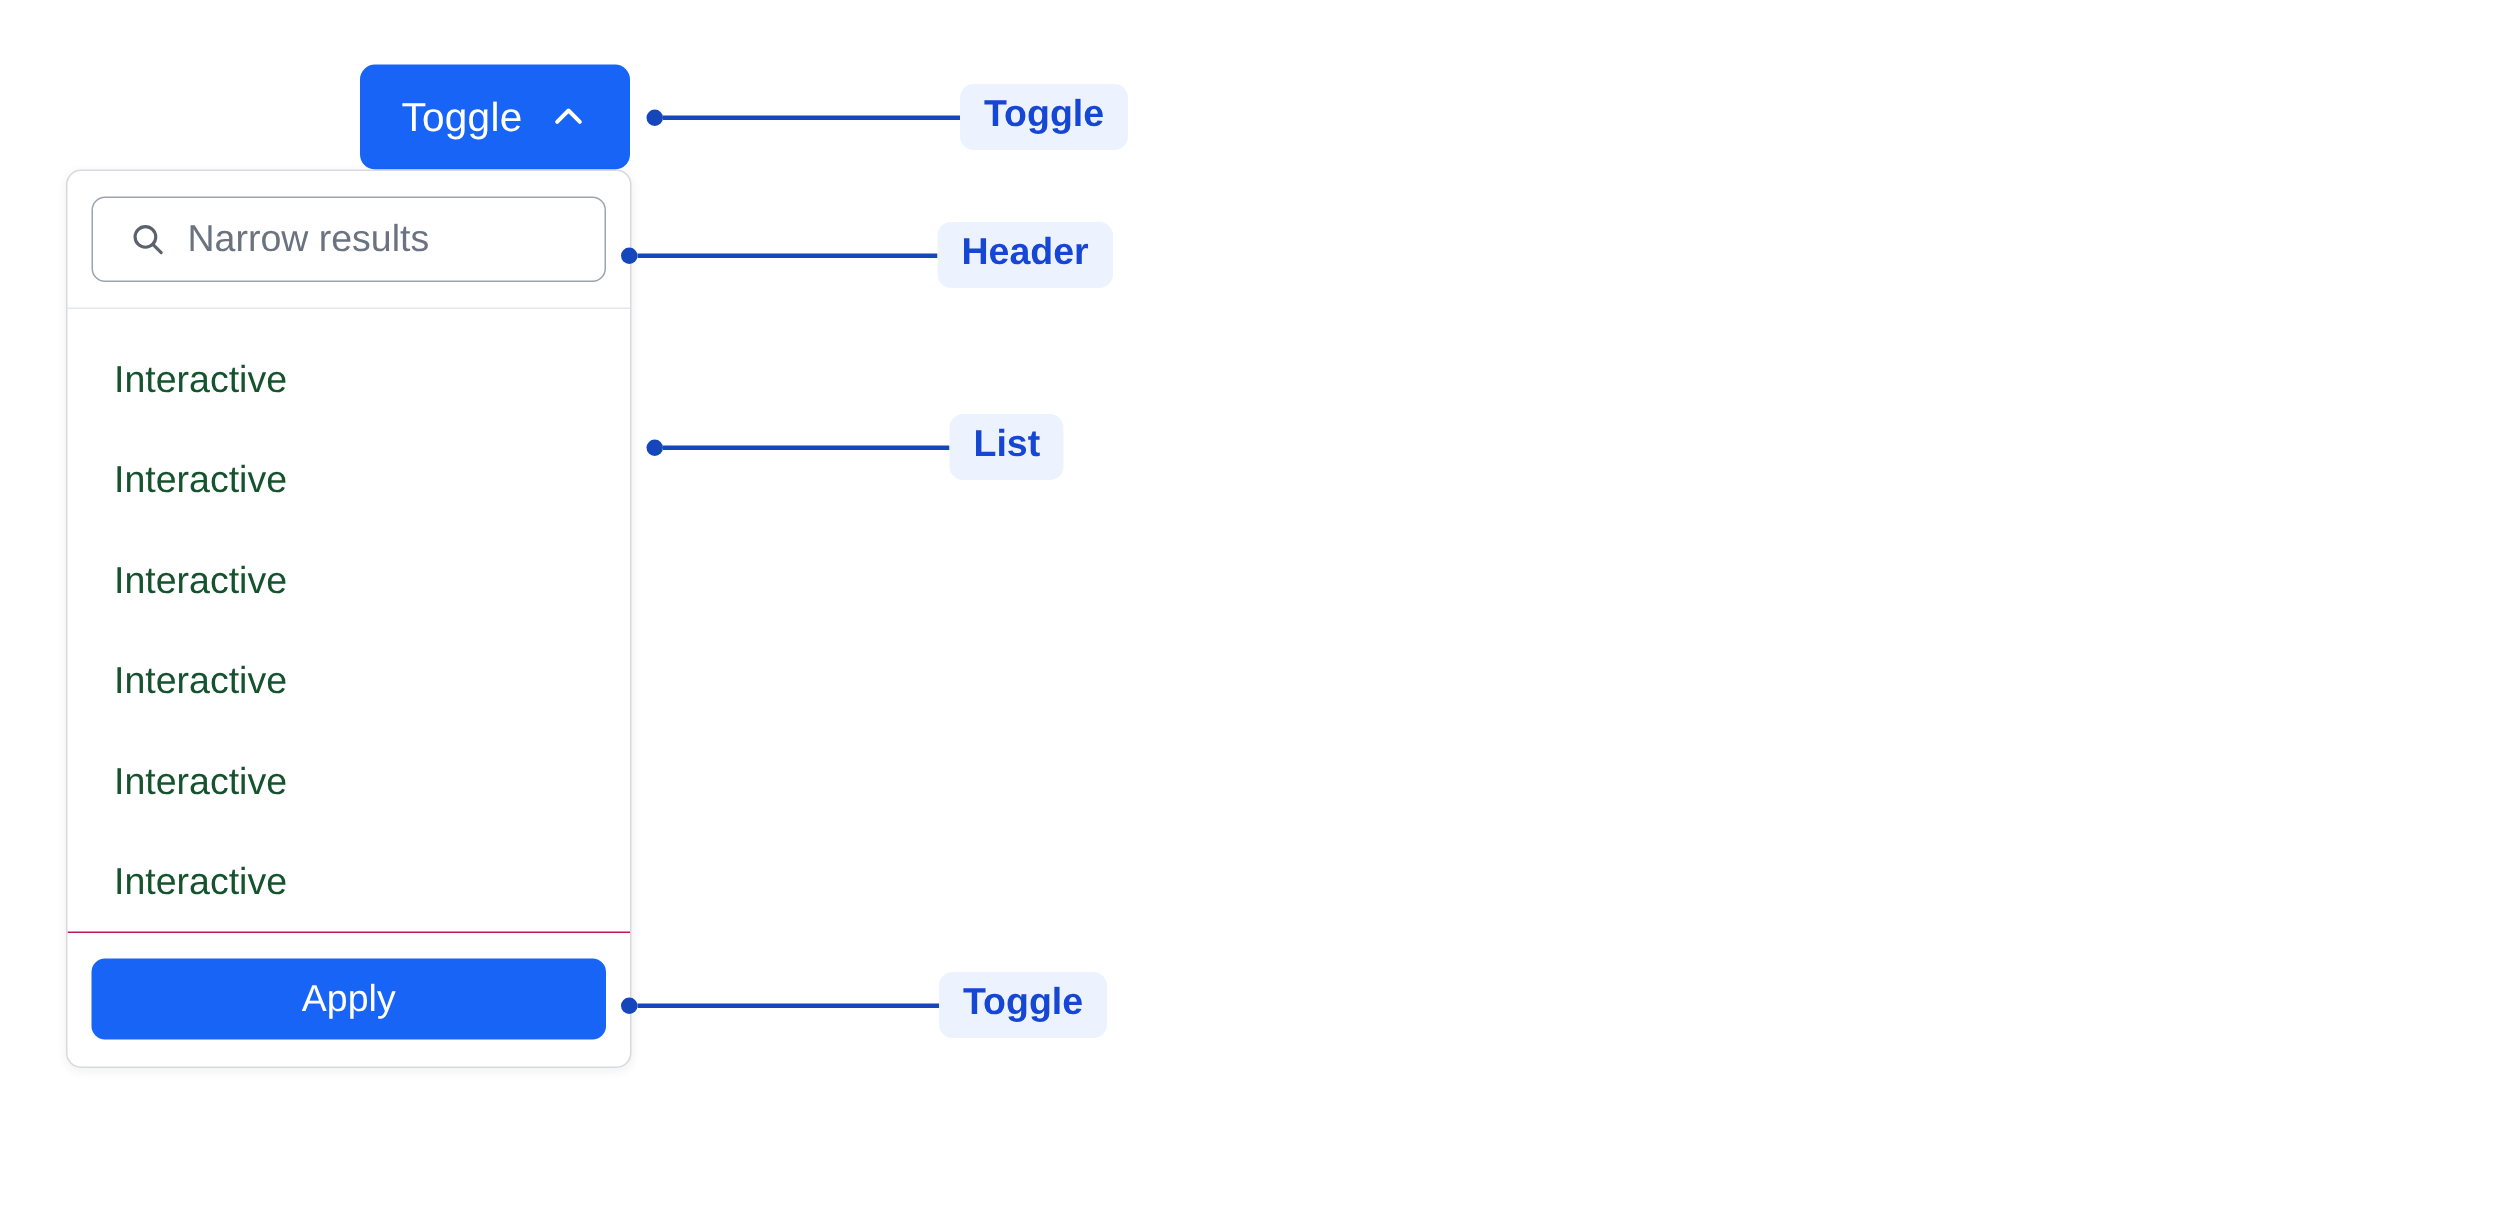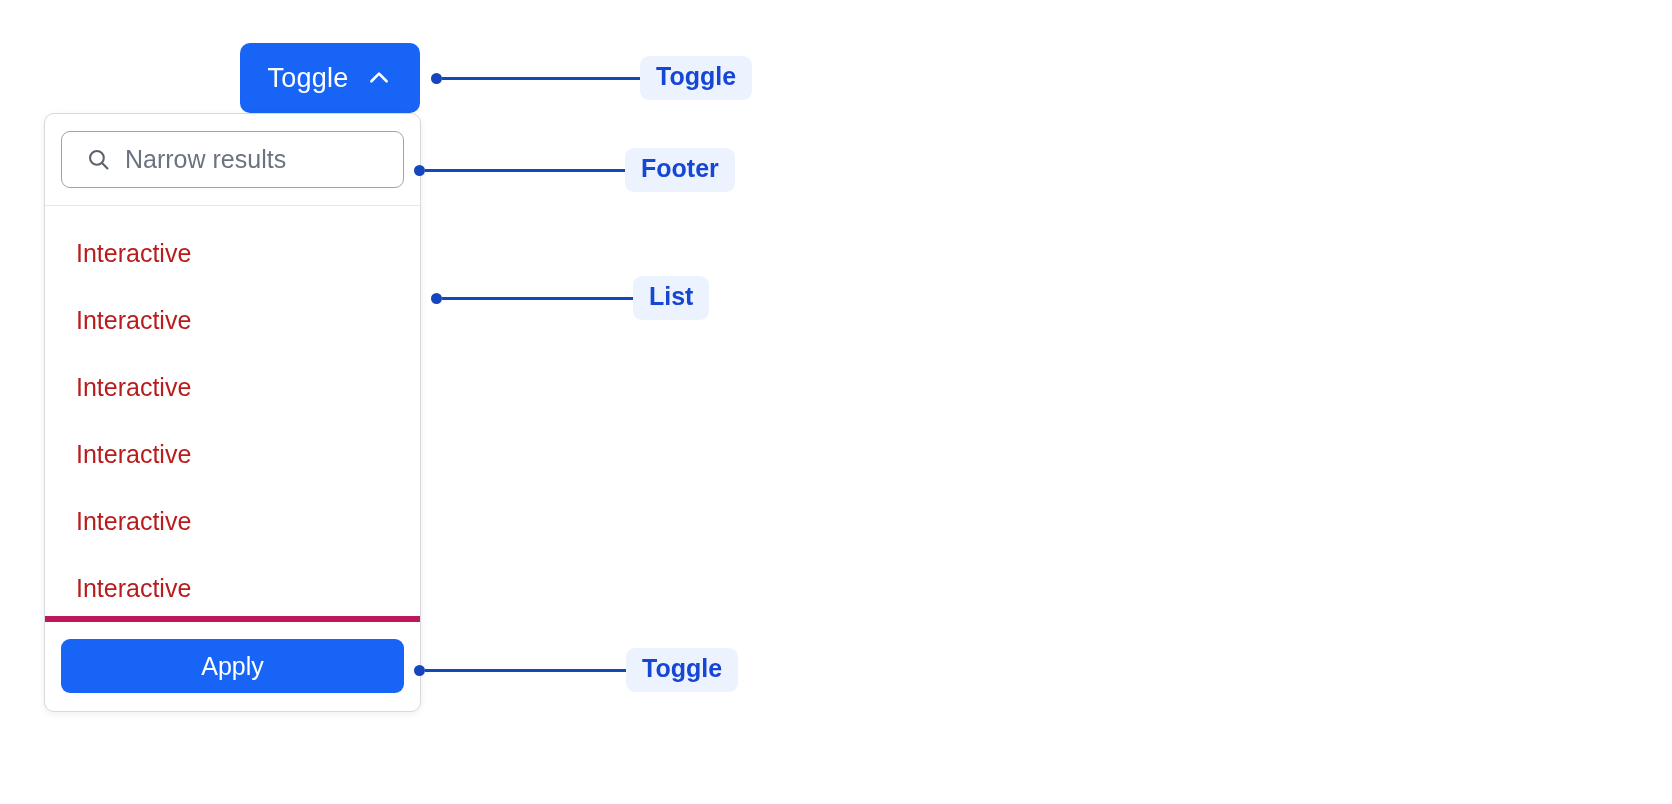--- a/index.html
+++ b/index.html
@@ -95,29 +95,29 @@
     flex: 1 1 auto;
     padding: 14px 0 6px 0;
     overflow: hidden;
   }
   .list-item {
     height: 67px;
     display: flex;
     align-items: center;
     padding: 0 16px 0 31px;
     font-size: 25px;
-    color: #b91c1c;
+    color: #14532d;
     cursor: pointer;
     background: transparent;
   }
 
   
   .panel-footer {
     flex: 0 0 auto;
-    border-top: 6px solid #be185d;
+    border-top: 1px solid #be185d;
     padding: 17px 16px 18px 16px;
     margin-top: 17px;
   }
   .apply-btn {
     display: block;
     width: 100%;
     height: 54px;
     background: #1764f6;
     color: #ffffff;
     border: none;
@@ -225,21 +225,21 @@
 
   <div class="annot annot-toggle">
     <span class="dot"></span>
     <span class="leader"></span>
     <span class="pill">Toggle</span>
   </div>
 
   <div class="annot annot-header">
     <span class="dot"></span>
     <span class="leader"></span>
-    <span class="pill">Footer</span>
+    <span class="pill">Header</span>
   </div>
 
   <div class="annot annot-list">
     <span class="dot"></span>
     <span class="leader"></span>
     <span class="pill">List</span>
   </div>
 
   <div class="annot annot-footer">
     <span class="dot"></span>

